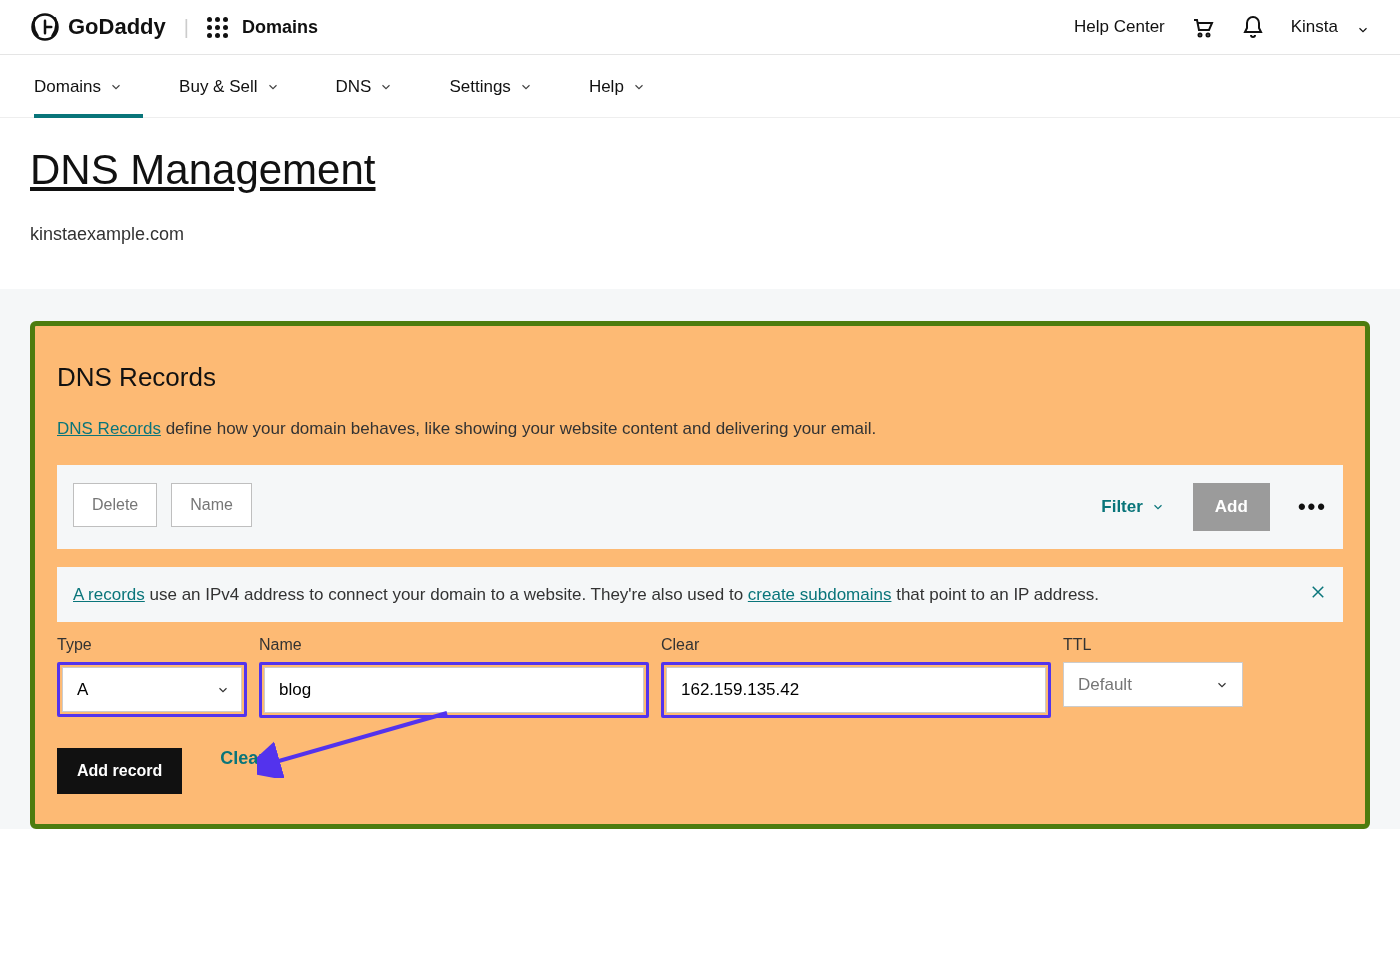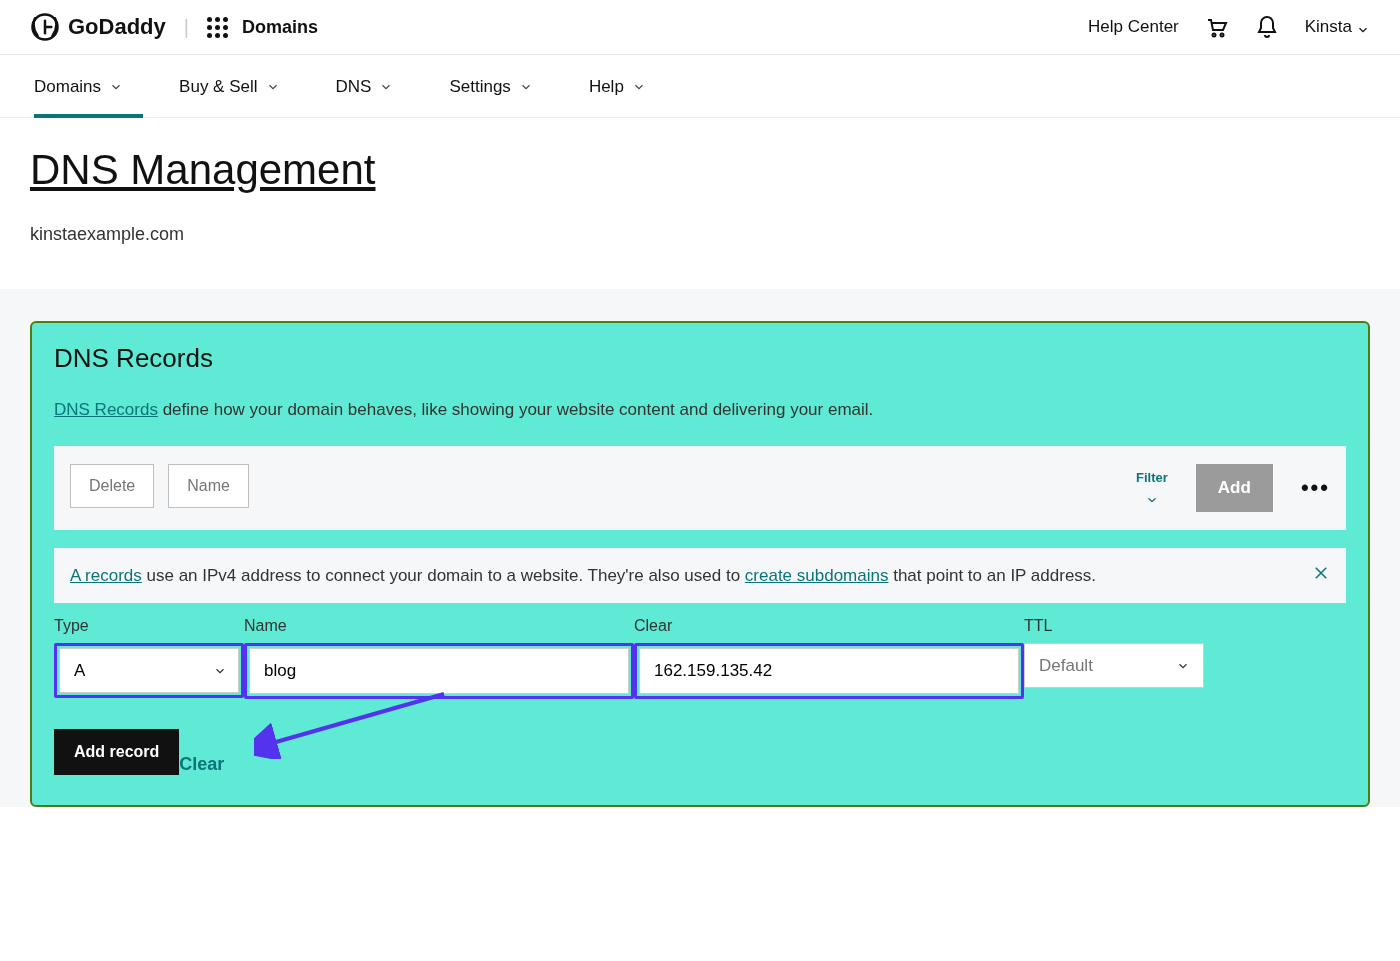--- a/index.html
+++ b/index.html
@@ -10,66 +10,66 @@
   .top-header { display: flex; align-items: center; padding: 12px 30px; border-bottom: 1px solid #e5e5e5; }
   .logo { display: flex; align-items: center; gap: 8px; font-weight: 700; font-size: 22px; }
   .logo svg { width: 30px; height: 30px; }
   .top-divider { margin: 0 18px; color: #ccc; font-size: 20px; }
   .apps-icon { display: grid; grid-template-columns: repeat(3,5px); grid-template-rows: repeat(3,5px); gap: 3px; margin-right: 14px; }
   .apps-icon span { width: 5px; height: 5px; background: #111; border-radius: 50%; }
   .header-context { font-size: 18px; font-weight: 600; }
   .header-right { margin-left: auto; display: flex; align-items: center; gap: 26px; }
   .help-link { font-size: 17px; color: #111; }
   .icon-btn { width: 24px; height: 24px; display: flex; align-items: center; justify-content: center; color: #111; }
-  .user-menu { display: flex; align-items: flex-end; gap: 4px; font-size: 17px; }
+  .user-menu { display: flex; align-items: flex-end; gap: 18px; font-size: 17px; }
 
   
   .secondary-nav { display: flex; gap: 56px; padding: 0 34px; border-bottom: 1px solid #eee; }
   .nav-item { display: flex; align-items: center; gap: 8px; padding: 22px 0 20px; font-size: 17px; cursor: pointer; position: relative; }
   .nav-item.active::after { content: ""; position: absolute; left: 0; right: -20px; bottom: -1px; height: 4px; background: #09757a; }
 
   
   .page-head { padding: 28px 30px 44px; }
   .breadcrumb { display: flex; gap: 10px; align-items: center; font-size: 17px; margin-bottom: 30px; }
   .breadcrumb a { color: #09757a; font-weight: 600; }
   .breadcrumb .sep { color: #767676; }
   .page-title { font-size: 42px; font-weight: 500; margin-bottom: 30px; text-decoration: underline; }
   .domain-name { font-size: 18px; color: #333; }
 
   
   .main-area { background: #f5f7f8; padding: 32px 30px 0; }
-  .card { background: #5eead4; border: 2px solid #4d7c0f; border-radius: 6px; padding: 20px 22px 30px; }
+  .card { background: #fdba74; border: 5px solid #4d7c0f; border-radius: 6px; padding: 36px 22px 30px; }
   .card-title { font-size: 26px; font-weight: 500; margin-bottom: 26px; }
   .card-desc { font-size: 17px; color: #333; margin-bottom: 26px; }
   .card-desc a { color: #09757a; text-decoration: underline; }
 
   .toolbar { background: #f5f7f8; padding: 18px 16px; display: flex; align-items: flex-start; gap: 14px; margin-bottom: 18px; }
   .btn-outline { border: 1px solid #bfbfbf; background: #fff; color: #767676; padding: 12px 18px; font-size: 16px; cursor: pointer; }
   .toolbar-right { margin-left: auto; display: flex; align-items: center; gap: 28px; }
-  .filter-link { color: #09757a; font-weight: 600; font-size: 13px; display: flex; align-items: center; gap: 8px; flex-direction: column; }
+  .filter-link { color: #09757a; font-weight: 600; font-size: 17px; display: flex; align-items: center; gap: 8px; }
   .btn-add { background: #9b9b9b; color: #fff; border: none; padding: 14px 22px; font-size: 17px; font-weight: 600; cursor: pointer; }
   .more-dots { font-size: 22px; letter-spacing: 2px; cursor: pointer; font-weight: 700; }
 
   .info-banner { background: #f5f7f8; padding: 16px 16px; display: flex; align-items: center; font-size: 17px; color: #333; margin-bottom: 14px; text-align: center; }
   .info-banner a { color: #09757a; text-decoration: underline; }
   .info-close { margin-left: auto; color: #09757a; cursor: pointer; }
 
-  .form-row { display: flex; padding: 0 0 30px; }
+  .form-row { display: flex; gap: 12px; padding: 0 0 30px; }
   .form-col { display: flex; flex-direction: column; gap: 8px; }
   .form-col.col-type { flex: 0 0 190px; }
   .form-col.col-name { flex: 0 0 390px; }
   .form-col.col-value { flex: 0 0 390px; }
   .form-col.col-ttl { flex: 0 0 180px; }
   .form-label { font-size: 16px; font-weight: 500; color: #333; }
   .field-wrap { position: relative; }
   .field-wrap.highlight { border: 3px solid #5333ed; border-radius: 2px; padding: 2px; }
   .select, .text-input { width: 100%; border: 1px solid #ccc; padding: 12px 14px; font-size: 17px; background: #fff; outline: none; appearance: none; }
   .select-caret { position: absolute; right: 14px; top: 50%; transform: translateY(-50%); pointer-events: none; }
 
-  .action-row { display: flex; align-items: flex-end; position: relative; }
+  .action-row { display: flex; align-items: flex-start; gap: 38px; position: relative; }
   .btn-primary { background: #111; color: #fff; border: none; padding: 14px 20px; font-size: 16px; font-weight: 600; cursor: pointer; }
   .clear-link { color: #09757a; font-weight: 600; font-size: 18px; }
 
   
   .arrow-svg { position: absolute; left: 200px; top: -40px; pointer-events: none; }
 
   .chev { width: 14px; height: 14px; }
 </style>
 </head>
 <body>

